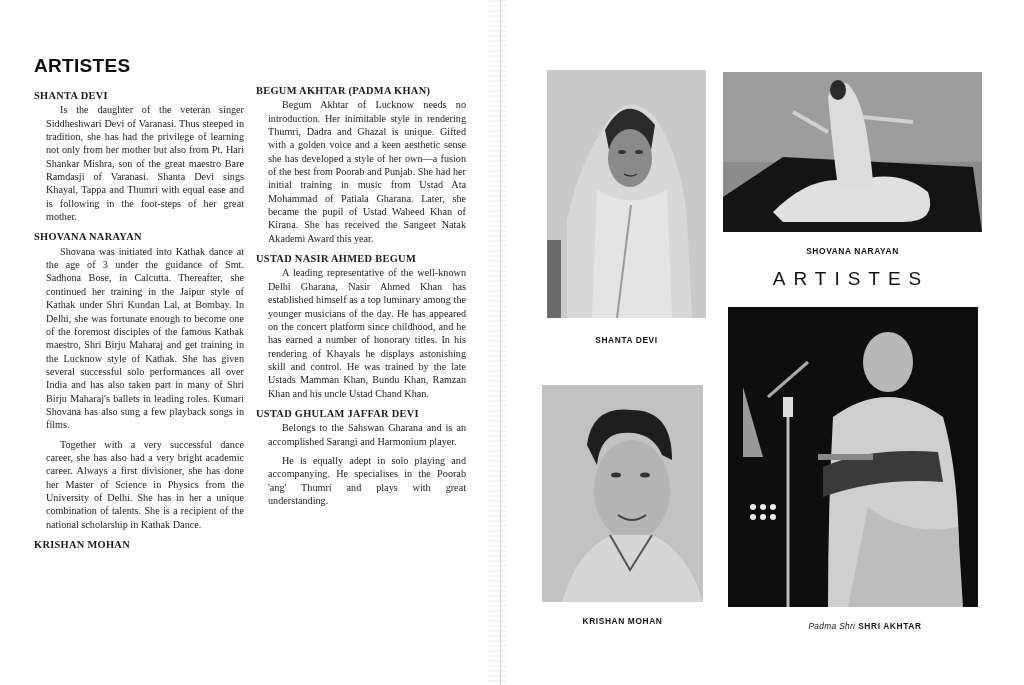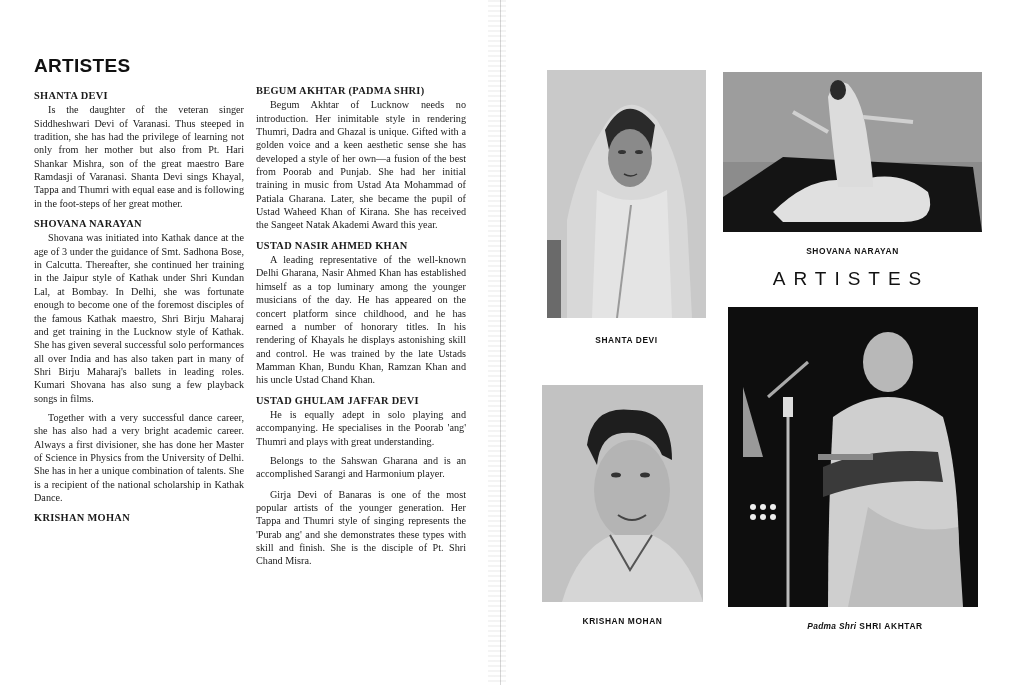--- a/index.html
+++ b/index.html
@@ -20,33 +20,33 @@
     .heading {
       position: absolute; left: 34px; top: 55px;
       font-family: "Liberation Sans", "DejaVu Sans", sans-serif;
       font-weight: bold; font-size: 19px; letter-spacing: 0.3px; color: #111;
     }
     .col { position: absolute; width: 210px; font-size: 10.2px; line-height: 13.35px; text-align: justify; }
     .col-left { left: 34px; top: 89px; }
     .col-mid { left: 256px; top: 84px; }
     .entry { margin-bottom: 7px; }
     .entry-name { font-weight: bold; font-size: 10.4px; letter-spacing: 0.3px; margin-bottom: 1px; }
-    .para { text-indent: 14px; margin: 0 0 6px 0; }
+    .para { text-indent: 14px; margin: 0 0 6px 12px; }
 
     .photo {
       position: absolute; overflow: hidden;
       background-color: #9a9a9a;
     }
     .photo svg { width: 100%; height: 100%; display: block; }
     .caption {
       position: absolute; text-align: center;
       font-family: "Liberation Sans", "DejaVu Sans", sans-serif;
       font-weight: bold; font-size: 8.4px; letter-spacing: 0.6px; color: #111;
     }
-    .caption i { font-weight: bold; font-style: italic; letter-spacing: 0.3px; padding-left: 24px; }
+    .caption i { font-weight: normal; font-style: italic; letter-spacing: 0.3px; padding-left: 24px; }
     .big-title {
       position: absolute; left: 738px; top: 268px; width: 226px; text-align: center;
       font-family: "Liberation Sans", "DejaVu Sans", sans-serif;
       font-size: 19px; letter-spacing: 8px; color: #111; font-weight: 500;
     }
   </style>
 </head>
 <body>
 
 <div class="spread">
@@ -65,34 +65,33 @@
       <p class="para">Shovana was initiated into Kathak dance at the age of 3 under the guidance of Smt. Sadhona Bose, in Calcutta. Thereafter, she continued her training in the Jaipur style of Kathak under Shri Kundan Lal, at Bombay. In Delhi, she was fortunate enough to become one of the foremost disciples of the famous Kathak maestro, Shri Birju Maharaj and get training in the Lucknow style of Kathak. She has given several successful solo performances all over India and has also taken part in many of Shri Birju Maharaj's ballets in leading roles. Kumari Shovana has also sung a few playback songs in films.</p>
       <p class="para">Together with a very successful dance career, she has also had a very bright academic career. Always a first divisioner, she has done her Master of Science in Physics from the University of Delhi. She has in her a unique combination of talents. She is a recipient of the national scholarship in Kathak Dance.</p>
     </div>
     <div class="entry">
       <div class="entry-name">KRISHAN MOHAN</div>
     </div>
   </div>
 
   <div class="col col-mid">
     <div class="entry">
-      <div class="entry-name">BEGUM AKHTAR (PADMA SHRI)</div>
+      <div class="entry-name">BEGUM AKHTAR (PADMA KHAN)</div>
       <p class="para">Begum Akhtar of Lucknow needs no introduction. Her inimitable style in rendering Thumri, Dadra and Ghazal is unique. Gifted with a golden voice and a keen aesthetic sense she has developed a style of her own—a fusion of the best from Poorab and Punjab. She had her initial training in music from Ustad Ata Mohammad of Patiala Gharana. Later, she became the pupil of Ustad Waheed Khan of Kirana. She has received the Sangeet Natak Akademi Award this year.</p>
     </div>
     <div class="entry">
-      <div class="entry-name">USTAD NASIR AHMED KHAN</div>
+      <div class="entry-name">USTAD NASIR AHMED BEGUM</div>
       <p class="para">A leading representative of the well-known Delhi Gharana, Nasir Ahmed Khan has established himself as a top luminary among the younger musicians of the day. He has appeared on the concert platform since childhood, and he has earned a number of honorary titles. In his rendering of Khayals he displays astonishing skill and control. He was trained by the late Ustads Mamman Khan, Bundu Khan, Ramzan Khan and his uncle Ustad Chand Khan.</p>
     </div>
     <div class="entry">
       <div class="entry-name">USTAD GHULAM JAFFAR DEVI</div>
+      <p class="para">Belongs to the Sahswan Gharana and is an accomplished Sarangi and Harmonium player.</p>
       <p class="para">He is equally adept in solo playing and accompanying. He specialises in the Poorab 'ang' Thumri and plays with great understanding.</p>
-      <p class="para">Belongs to the Sahswan Gharana and is an accomplished Sarangi and Harmonium player.</p>
     </div>
     <div class="entry">
-      <p class="para">Girja Devi of Banaras is one of the most popular artists of the younger generation. Her Tappa and Thumri style of singing represents the 'Purab ang' and she demonstrates these types with skill and finish. She is the disciple of Pt. Shri Chand Misra.</p>
     </div>
   </div>
 
   <div class="photo" style="left:547px; top:70px; width:159px; height:248px; background:#bdbdbd;">
     <svg viewBox="0 0 159 248" preserveAspectRatio="none">
       <rect width="159" height="248" fill="#c9c9c9"></rect>
       <path d="M20 248 L20 150 Q30 100 55 60 Q80 15 110 50 Q135 90 140 150 L145 248 Z" fill="#d8d8d8"></path>
       <path d="M58 60 Q80 20 108 55 L104 80 Q80 50 62 80 Z" fill="#2a2a2a"></path>
       <ellipse cx="83" cy="88" rx="22" ry="29" fill="#8a8a8a"></ellipse>
       <ellipse cx="75" cy="82" rx="4" ry="2" fill="#333"></ellipse>

